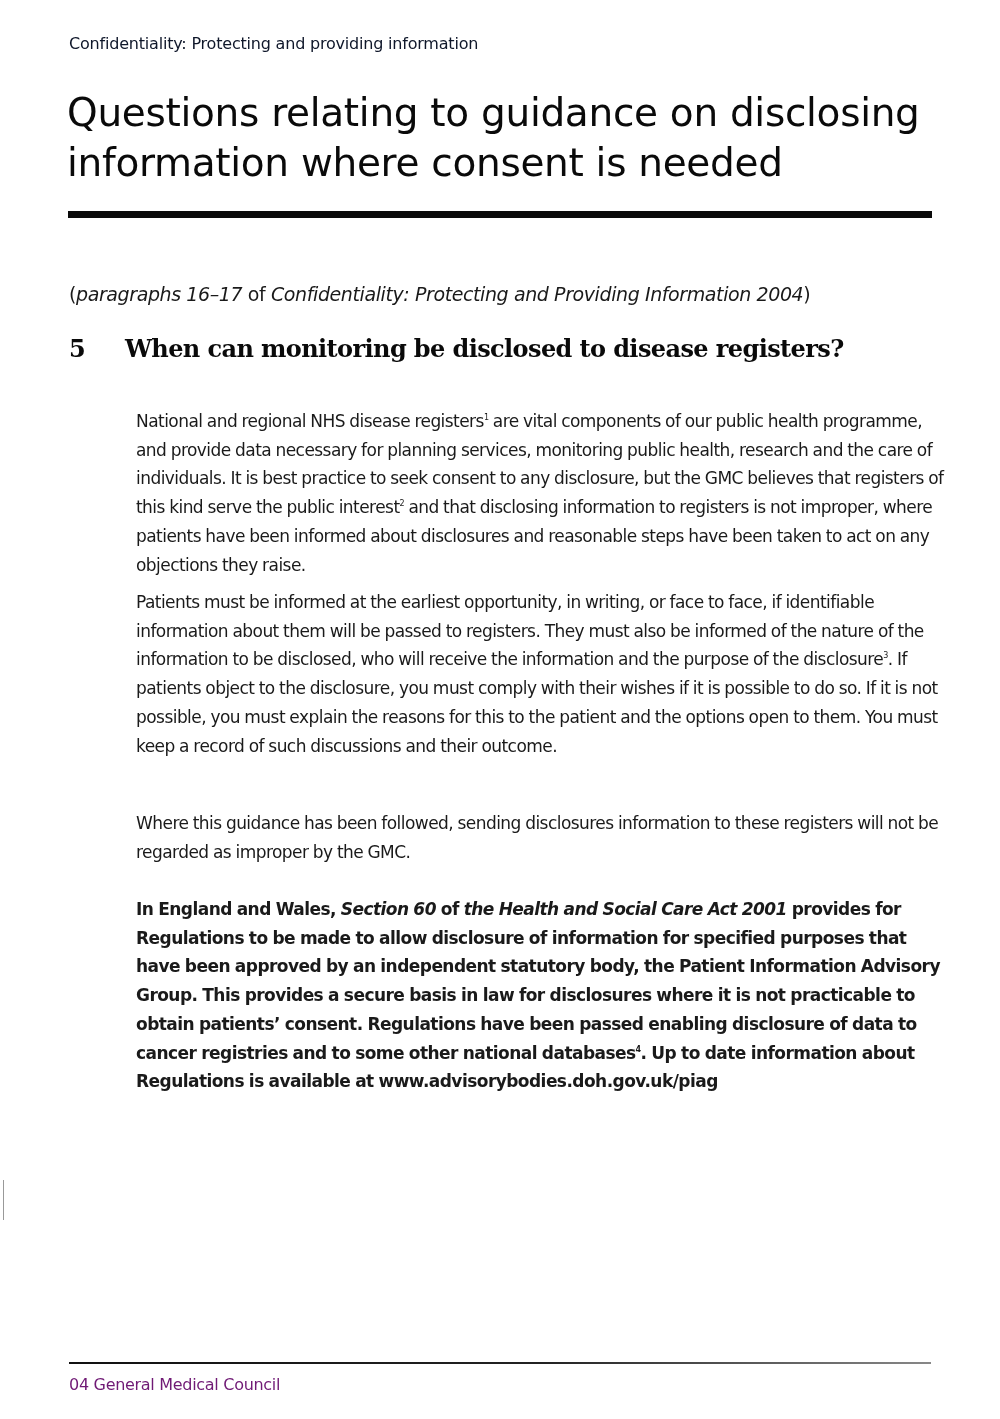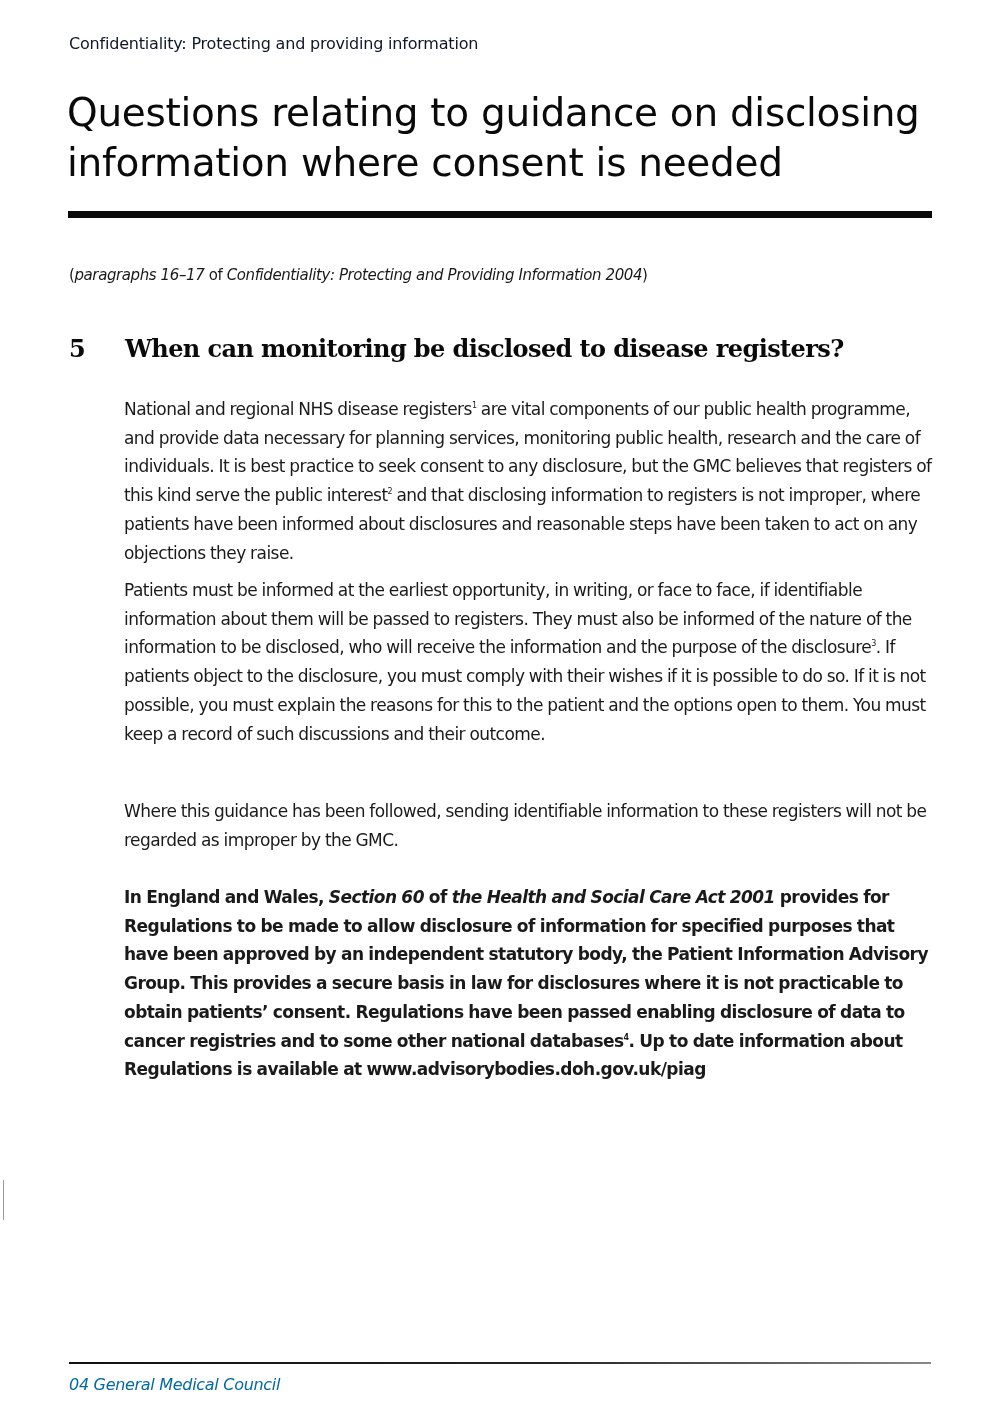--- a/index.html
+++ b/index.html
@@ -13,49 +13,48 @@
     }
     .page-title {
       position: absolute; left: 67px; top: 88px; width: 880px; margin: 0;
       font-size: 39px; font-weight: normal; line-height: 50px; color: #0a0a0a;
       letter-spacing: -0.3px;
     }
     .title-rule {
       position: absolute; left: 68px; top: 211px; width: 864px; height: 7px; background: #0a0a0a;
     }
     .paragraph-ref {
-      position: absolute; left: 69px; top: 266px; font-size: 15px; color: #1a1a1a;
+      position: absolute; left: 69px; top: 283px; font-size: 19px; color: #1a1a1a;
       letter-spacing: -0.4px;
     }
     .paragraph-ref .it { font-style: italic; }
     .section-heading {
       position: absolute; left: 69px; top: 334px; margin: 0; font-family: "DejaVu Serif", serif;
       font-size: 24px; font-weight: bold; color: #0a0a0a; letter-spacing: -0.6px;
       display: flex;
     }
     .section-heading .num { width: 56px; display: inline-block; }
     .body-para {
-      position: absolute; left: 124px; width: 812px; margin: 0;
+      position: absolute; left: 124px; width: 812px; margin: 12px;
       font-size: 17px; line-height: 28.7px; color: #1a1a1a; letter-spacing: -0.55px;
       word-spacing: -0.5px;
     }
     .body-para sup { font-size: 8px; vertical-align: 7px; line-height: 0; }
     .body-para .it { font-style: italic; }
     #p1 { top: 395px; }
     #p2 { top: 576px; }
     #p3 { top: 797px; }
     #p4 { top: 883px; font-weight: bold; }
     .footer-rule {
       position: absolute; left: 69px; top: 1362px; width: 862px; height: 2px;
       background: linear-gradient(to right, #111 0%, #222 55%, #888 100%);
     }
     .footer-text {
-      position: absolute; left: 69px; top: 1375px; font-size: 16px; color: #0369a1;
+      position: absolute; left: 69px; top: 1375px; font-size: 16px; color: #701a75;
       letter-spacing: -0.3px;
-      font-style: italic;
     }
     .scan-mark {
       position: absolute; left: 3px; top: 1180px; width: 1px; height: 40px; background: #999;
     }
   </style>
 </head>
 <body>
 
 <div class="running-header">Confidentiality: Protecting and providing information</div>
 
@@ -67,20 +66,20 @@
 
 <h2 class="section-heading">
   <span class="num">5</span>
   <span>When can monitoring be disclosed to disease registers?</span>
 </h2>
 
 <p class="body-para" id="p1"><span>National and regional NHS disease registers</span><sup>1</sup><span> are vital components of our public health programme, and provide data necessary for planning services, monitoring public health, research and the care of individuals. It is best practice to seek consent to any disclosure, but the GMC believes that registers of this kind serve the public interest</span><sup>2</sup><span> and that disclosing information to registers is not improper, where patients have been informed about disclosures and reasonable steps have been taken to act on any objections they raise.</span></p>
 
 <p class="body-para" id="p2"><span>Patients must be informed at the earliest opportunity, in writing, or face to face, if identifiable information about them will be passed to registers. They must also be informed of the nature of the information to be disclosed, who will receive the information and the purpose of the disclosure</span><sup>3</sup><span>. If patients object to the disclosure, you must comply with their wishes if it is possible to do so. If it is not possible, you must explain the reasons for this to the patient and the options open to them. You must keep a record of such discussions and their outcome.</span></p>
 
-<p class="body-para" id="p3">Where this guidance has been followed, sending identifiable information to these registers will not be regarded as improper by the GMC.</p>
+<p class="body-para" id="p3">Where this guidance has been followed, sending disclosures information to these registers will not be regarded as improper by the GMC.</p>
 
 <p class="body-para" id="p4"><span>In England and Wales, </span><span class="it">Section 60</span><span> of </span><span class="it">the Health and Social Care Act 2001</span><span> provides for Regulations to be made to allow disclosure of information for specified purposes that have been approved by an independent statutory body, the Patient Information Advisory Group. This provides a secure basis in law for disclosures where it is not practicable to obtain patients’ consent. Regulations have been passed enabling disclosure of data to cancer registries and to some other national databases</span><sup>4</sup><span>. Up to date information about Regulations is available at </span><span>www.advisorybodies.doh.gov.uk/piag</span></p>
 
 <div class="scan-mark"></div>
 
 <div class="footer-rule"></div>
 <div class="footer-text">04 General Medical Council</div>
 
 </body></html>

